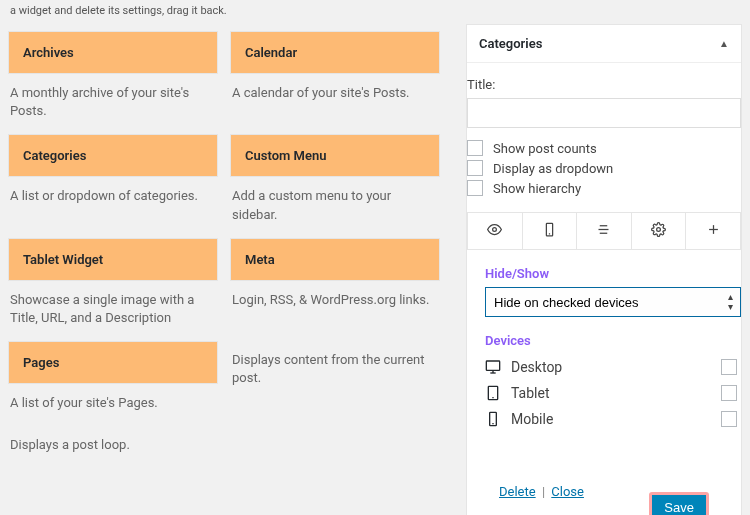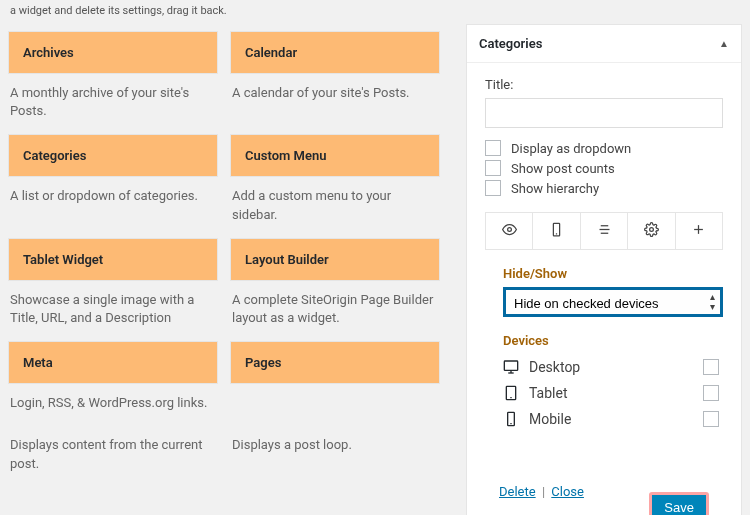--- a/index.html
+++ b/index.html
@@ -66,21 +66,21 @@
     font-weight: 600;
     font-size: 13px;
     color: #23282d;
     cursor: pointer;
   }
   .panel-header .caret {
     font-size: 10px;
     color: #555;
   }
   .panel-body {
-    padding: 14px 18px 14px;
+    padding: 14px 0 14px;
   }
   .field-label {
     display: block;
     font-size: 13px;
     color: #444;
     margin-bottom: 6px;
   }
   .text-input {
     width: 100%;
     border: 1px solid #ddd;
@@ -113,35 +113,35 @@
     padding: 9px 0;
     border-right: 1px solid #e5e5e5;
     cursor: pointer;
     color: #444;
   }
   .tab-strip .tab:last-child { border-right: none; }
   .tab-strip svg { width: 15px; height: 15px; }
   .section-title {
     font-weight: 600;
     font-size: 13px;
-    color: #a16207;
+    color: #8b5cf6;
     margin: 16px 0 6px;
   }
   .section-body {
     padding: 0 4px 0 18px;
   }
   .select-wrap {
     position: relative;
     margin: 0 0 10px 18px;
   }
   select {
     width: 100%;
     font-size: 13px;
     padding: 6px 22px 6px 8px;
-    border: 3px solid #0369a1;
+    border: 1px solid #0369a1;
     background: #fefefe;
     appearance: none;
     height: 30px;
   }
   .select-caret {
     position: absolute;
     right: 8px;
     top: 50%;
     transform: translateY(-50%);
     font-size: 10px;
@@ -215,29 +215,26 @@
     </div>
     <div class="widget">
       <div class="widget-title">Custom Menu</div>
       <div class="widget-desc">Add a custom menu to your sidebar.</div>
     </div>
     <div class="widget">
       <div class="widget-title">Tablet Widget</div>
       <div class="widget-desc">Showcase a single image with a Title, URL, and a Description</div>
     </div>
     <div class="widget">
-      <div class="widget-title">Layout Builder</div>
-      <div class="widget-desc">A complete SiteOrigin Page Builder layout as a widget.</div>
-    </div>
-    <div class="widget">
       <div class="widget-title">Meta</div>
       <div class="widget-desc">Login, RSS, &amp; WordPress.org links.</div>
     </div>
     <div class="widget">
       <div class="widget-title">Pages</div>
+      <div class="widget-desc">A list of your site's Pages.</div>
     </div>
     <div class="widget">
       <div class="widget-desc">Displays content from the current post.</div>
     </div>
     <div class="widget">
       <div class="widget-desc">Displays a post loop.</div>
     </div>
   </div>
 </div>
 
@@ -249,25 +246,25 @@
       <span class="caret">▲</span>
     </div>
 
     <div class="panel-body">
 
       <label class="field-label">Title:</label>
       <input class="text-input" type="text" value="" style="">
 
       <div class="check-row">
         <input type="checkbox" style="">
-        <span>Display as dropdown</span>
+        <span>Show post counts</span>
       </div>
       <div class="check-row">
         <input type="checkbox" style="">
-        <span>Show post counts</span>
+        <span>Display as dropdown</span>
       </div>
       <div class="check-row">
         <input type="checkbox" style="">
         <span>Show hierarchy</span>
       </div>
 
       <div class="tab-strip">
         <div class="tab">
           <svg viewBox="0 0 24 24" fill="none" stroke="#444" stroke-width="2">
               <path d="M1 12s4-8 11-8 11 8 11 8-4 8-11 8S1 12 1 12z"></path>

